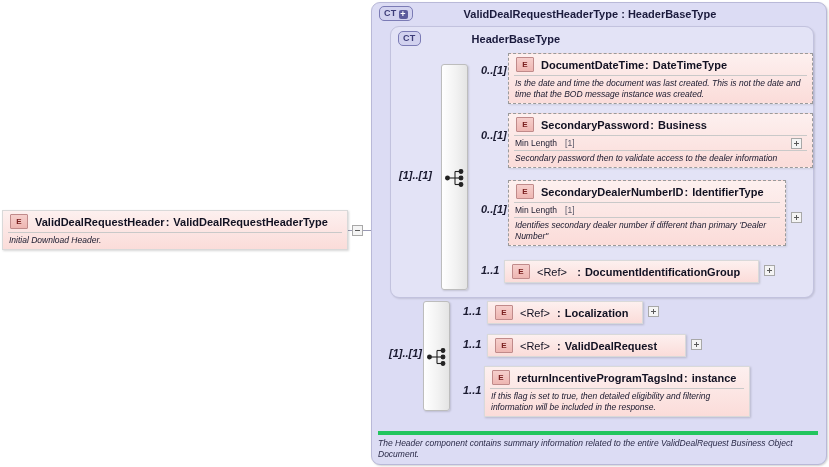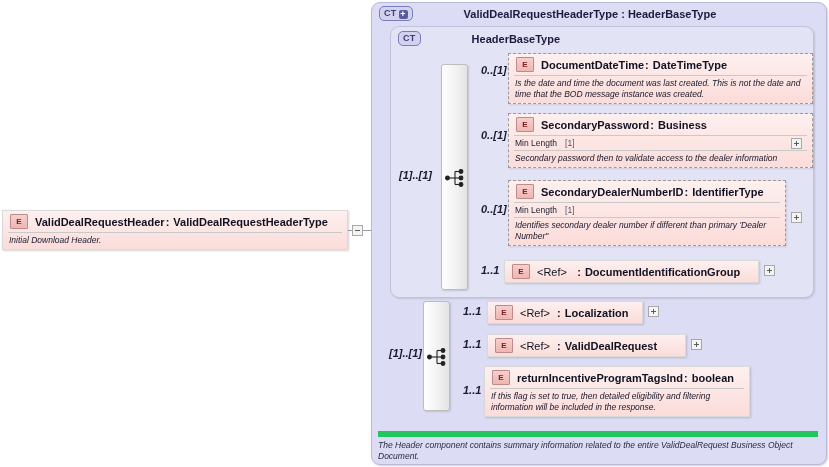--- a/index.html
+++ b/index.html
@@ -82,21 +82,21 @@
     white-space: nowrap;
     margin-left: 46px;
   }
   .ct-title-outer { left: 379px; top: 6px; }
   .ct-title-inner { left: 398px; top: 31px; }
 
   
   .ct-footer {
     left: 378px; top: 431px;
     width: 440px;
-    border-top: 6px solid #22c55e;
+    border-top: 4px solid #22c55e;
     padding-top: 3px;
     font-size: 8.5px;
     font-style: italic;
     color: #2a2a48;
     line-height: 11px;
   }
 
   
   .ebox {
     background: linear-gradient(to bottom, #fdf0ef 0%, #fbdcd9 100%);
@@ -402,21 +402,21 @@
       </span>
     </div>
   </div>
   <div class="occ" style="left:463px; top:338px;">1..1</div>
   <div class="handle plus" style="left:691px; top:339px;"></div>
 
   <div class="abs ebox" id="b-returnincentiveprogramtagsind">
     <div class="hdr">
       <span class="e-badge">E</span>
       <span class="e-name">
-        <span>returnIncentiveProgramTagsInd</span><span class="sep">:</span> <span>boolean</span>
+        <span>returnIncentiveProgramTagsInd</span><span class="sep">:</span> <span>instance</span>
       </span>
     </div>
     <div class="e-row-sep"></div>
     <div class="e-doc">If this flag is set to true, then detailed eligibility and filtering information will be included in the response.</div>
   </div>
   <div class="occ" style="left:463px; top:384px;">1..1</div>
 
   <div class="abs ct-footer">The Header component contains summary information related to the entire ValidDealRequest Business Object Document.</div>
 
 </div>

